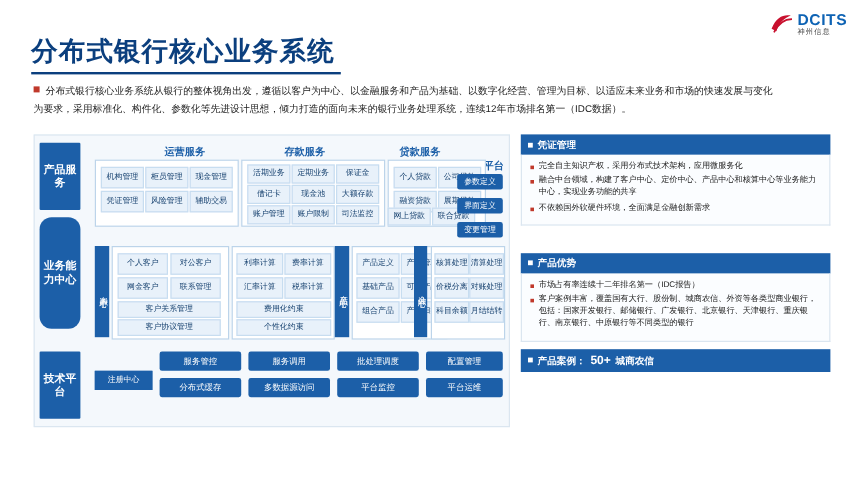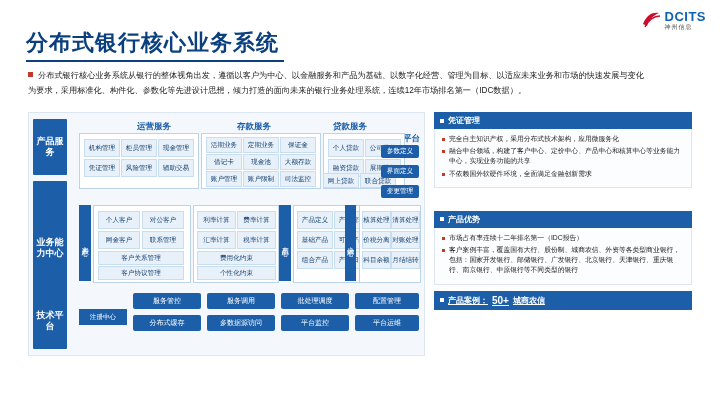--- a/index.html
+++ b/index.html
@@ -20,42 +20,42 @@
   .intro .bullet{display:inline-block;width:5px;height:5px;background:#c0392b;margin-right:5px;vertical-align:1px;}
   .intro p{margin:0;}
   .intro p.second{}
 
   
   .panel{position:absolute;left:28px;top:112px;width:395px;height:242px;background:#f4f8fc;border:1px solid #dbe6f0;}
 
   .leftcol{position:absolute;left:0;top:0;width:42px;height:100%;}
   .lblock{position:absolute;left:4px;width:34px;background:#1c5fa8;color:#fff;font-size:9px;font-weight:bold;display:flex;align-items:center;justify-content:center;text-align:center;line-height:1.25;border-radius:1px;}
   .lb1{top:6px;height:56px;}
-  .lb2{top:68px;height:134px;}
+  .lb2{top:68px;height:93px;border-radius:10px;}
   .lb3{top:180px;height:56px;}
 
   .sectitle{position:absolute;font-size:8.5px;color:#1c5fa8;font-weight:bold;text-align:center;}
 
   .gbox{position:absolute;border:1px solid #bcd4ea;background:#ffffff;}
   .cell{position:absolute;background:#e8f1fa;border:1px solid #c7ddf0;color:#15406e;font-size:6.6px;display:flex;align-items:center;justify-content:center;text-align:center;line-height:1.1;}
   .cell.dark{background:#1c5fa8;color:#fff;border-color:#1c5fa8;}
   .vlabel{position:absolute;background:#1c5fa8;color:#fff;font-size:7px;display:flex;align-items:center;justify-content:center;text-align:center;writing-mode:vertical-rl;letter-spacing:1px;line-height:1.1;}
   .rcell{position:absolute;background:#1c5fa8;color:#fff;font-size:6.6px;display:flex;align-items:center;justify-content:center;border-radius:2px;}
 
   .platbar{position:absolute;background:#1c5fa8;color:#fff;font-size:7px;display:flex;align-items:center;justify-content:center;border-radius:2px;}
 
   
   .rightpanel{position:absolute;left:434px;top:112px;width:258px;height:242px;}
   .rp-head{background:#1c5fa8;color:#fff;font-size:8px;font-weight:bold;padding:3px 6px;display:flex;align-items:center;gap:4px;}
   .rp-head .sq{width:4px;height:4px;background:#fff;display:inline-block;}
   .rp-body{border:1px solid #dbe6f0;border-top:none;background:#fbfdff;padding:5px 7px 6px 7px;}
   .rp-body ul{margin:0;padding:0;list-style:none;}
   .rp-body li{font-size:6.8px;color:#222;line-height:1.5;margin-bottom:2px;position:relative;padding-left:7px;}
   .rp-body li:before{content:"";position:absolute;left:0;top:4px;width:3px;height:3px;background:#c0392b;}
-  .rp-case{margin-top:6px;background:#1c5fa8;color:#fff;font-size:8px;font-weight:bold;padding:4px 6px;display:flex;align-items:center;gap:4px;text-decoration:underline;}
+  .rp-case{margin-top:6px;background:#1c5fa8;color:#fff;font-size:8px;font-weight:bold;padding:4px 6px;display:flex;align-items:center;gap:4px;}
   .rp-case .sq{width:4px;height:4px;background:#fff;display:inline-block;}
   .rp-case b{font-size:10px;}
 </style>
 </head>
 <body>
 
 <div class="page">
 
   <div class="logo">
     <div class="logo-mark">

